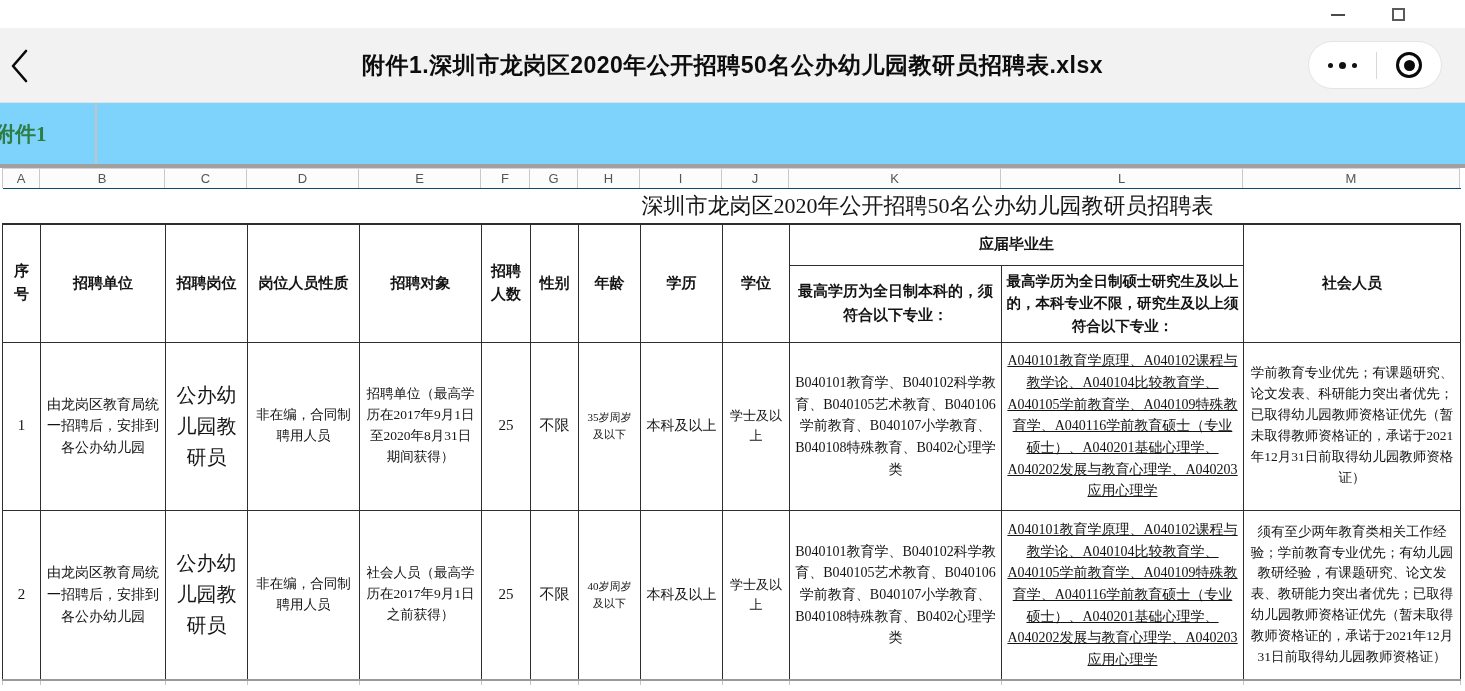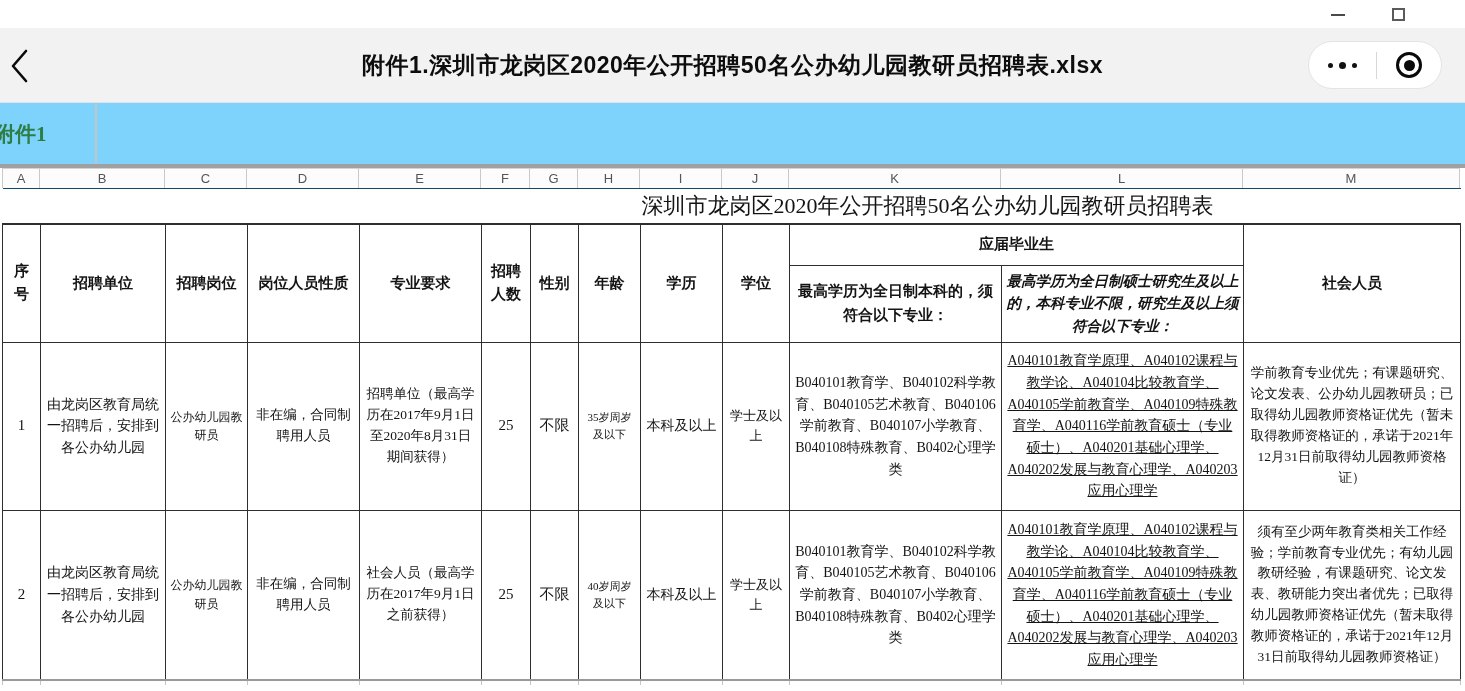--- a/index.html
+++ b/index.html
@@ -47,26 +47,26 @@
   .sheet-area { width:1465px; }
   table.grid { table-layout:fixed; border-collapse:collapse; width:1458px; margin-left:2px;
                font-family:"Liberation Serif", serif; color:#141414; }
   table.grid th, table.grid td { border:1px solid #2e2e2e; text-align:center; vertical-align:middle;
                padding:0 4px; line-height:1.55; overflow:hidden; }
   tr.title-row td { border:none; border-top:1px solid #0c4a6e; border-bottom:2px solid #2e2e2e;
                height:35px; font-size:22px; padding-left:396px; white-space:nowrap; }
   tr.h1 th { height:41px; font-size:15px; font-weight:bold; }
   tr.h2 th { height:77px; font-weight:bold; }
   th.sub-k { font-size:15px; padding:0 8px; }
-  th.sub-l { font-size:14.5px; padding:0 4px;font-style:italic; }
+  th.sub-l { font-size:14.5px; padding:0 4px; }
   tr.r1 td { height:168px; }
   tr.r2 td { height:170px; }
   td.c-a { font-size:15px; }
   td.c-b { font-size:14px; padding:0 3px; }
-  td.c-c { font-size:12px;margin-left:28px; }
+  td.c-c { font-size:20px;margin-left:28px; }
   td.c-d { font-size:13.5px; padding:0; }
   td.c-e { font-size:13.5px; padding:0 3px; }
   td.c-f, td.c-g { font-size:15px; }
   td.c-h { font-size:11px; padding:0 2px; }
   td.c-i { font-size:14px; padding:0 2px; }
   td.c-j { font-size:13px; padding:0; }
   td.c-k { font-size:14px; padding:0 5px; }
   td.c-l { font-size:14px; padding:0 4px;text-decoration:underline; }
   td.c-m { font-size:13.5px; padding:0 4px; }
   tr.r2 td { border-bottom:2px solid #999; }
@@ -144,21 +144,21 @@
     </colgroup>
     <tbody>
         <tr class="title-row">
       <td colspan="13">深圳市龙岗区2020年公开招聘50名公办幼儿园教研员招聘表</td>
     </tr>
     <tr class="h1">
       <th rowspan="2">序号</th>
       <th rowspan="2">招聘单位</th>
       <th rowspan="2">招聘岗位</th>
       <th rowspan="2">岗位人员性质</th>
-      <th rowspan="2">专业要求</th>
+      <th rowspan="2">招聘对象</th>
       <th rowspan="2">招聘人数</th>
       <th rowspan="2">性别</th>
       <th rowspan="2">年龄</th>
       <th rowspan="2">学历</th>
       <th rowspan="2">学位</th>
       <th colspan="2">应届毕业生</th>
       <th rowspan="2">社会人员</th>
     </tr>
     <tr class="h2">
       <th class="sub-k">最高学历为全日制本科的，须符合以下专业：</th>
@@ -170,21 +170,21 @@
       <td class="c-c">公办幼儿园教研员</td>
       <td class="c-d">非在编，合同制聘用人员</td>
       <td class="c-e">招聘单位（最高学历在2017年9月1日至2020年8月31日期间获得）</td>
       <td class="c-f">25</td>
       <td class="c-g">不限</td>
       <td class="c-h">35岁周岁及以下</td>
       <td class="c-i">本科及以上</td>
       <td class="c-j">学士及以上</td>
       <td class="c-k">B040101教育学、B040102科学教育、B040105艺术教育、B040106学前教育、B040107小学教育、B040108特殊教育、B0402心理学类</td>
       <td class="c-l">A040101教育学原理、A040102课程与教学论、A040104比较教育学、A040105学前教育学、A040109特殊教育学、A040116学前教育硕士（专业硕士）、A040201基础心理学、A040202发展与教育心理学、A040203应用心理学</td>
-      <td class="c-m">学前教育专业优先；有课题研究、论文发表、公办幼儿园教研员；已取得幼儿园教师资格证优先（暂未取得教师资格证的，承诺于2021年12月31日前取得幼儿园教师资格证）</td>
+      <td class="c-m">学前教育专业优先；有课题研究、论文发表、科研能力突出者优先；已取得幼儿园教师资格证优先（暂未取得教师资格证的，承诺于2021年12月31日前取得幼儿园教师资格证）</td>
     </tr>
     <tr class="r2">
       <td class="c-a">2</td>
       <td class="c-b">由龙岗区教育局统一招聘后，安排到各公办幼儿园</td>
       <td class="c-c">公办幼儿园教研员</td>
       <td class="c-d">非在编，合同制聘用人员</td>
       <td class="c-e">社会人员（最高学历在2017年9月1日之前获得）</td>
       <td class="c-f">25</td>
       <td class="c-g">不限</td>
       <td class="c-h">40岁周岁及以下</td>

